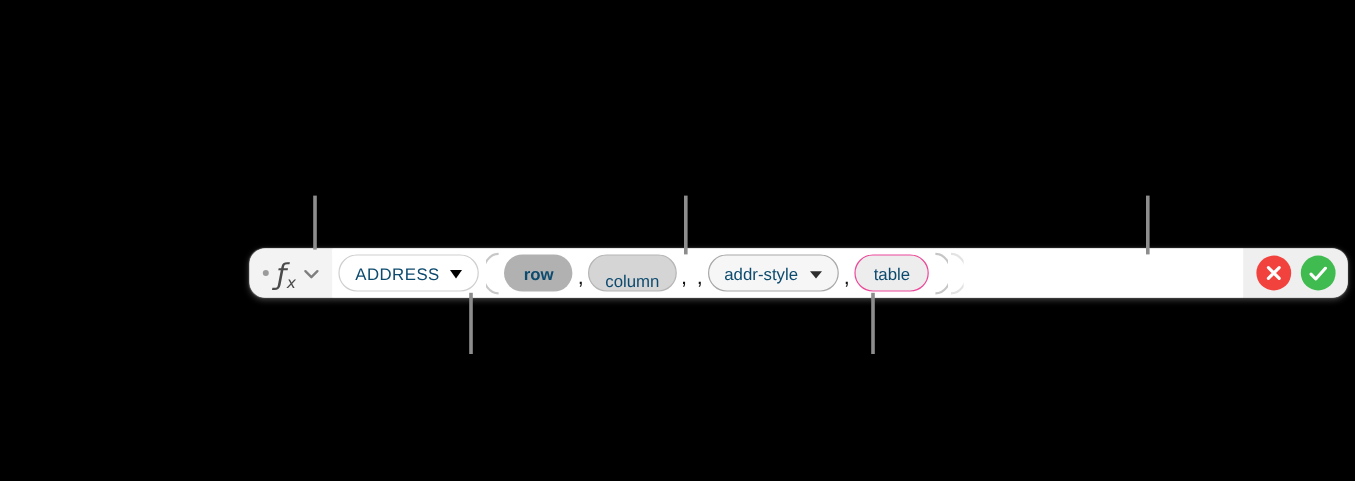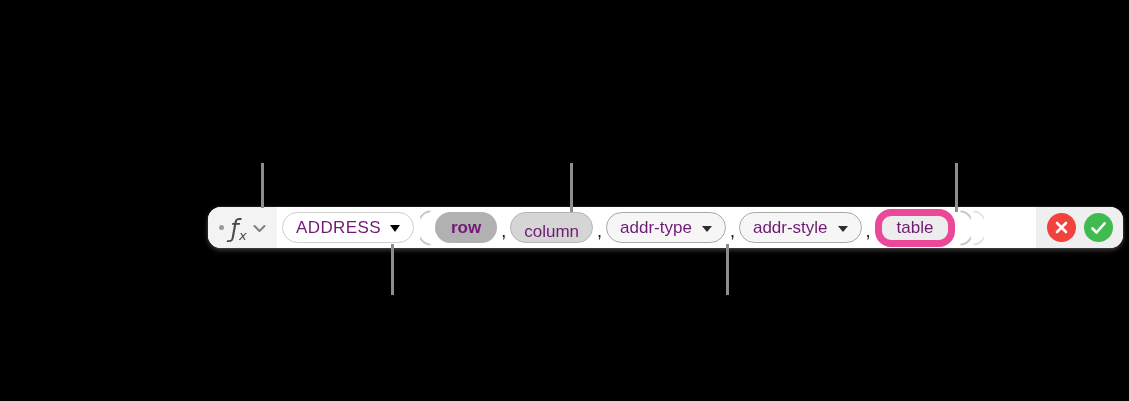--- a/index.html
+++ b/index.html
@@ -20,29 +20,29 @@
   .drag-dot{width:5px;height:5px;border-radius:50%;background:#9b9b9b;flex:0 0 auto;}
   .fx-glyph{font-style:italic;color:#4a4a4a;line-height:1;display:flex;align-items:baseline;transform:translateY(1px);}
   .fx-glyph .f{font-size:24px;font-family:"DejaVu Sans", sans-serif;}
   .fx-glyph .sub{font-size:13px;transform:translateY(3px);font-family:"DejaVu Sans", sans-serif;}
   .chevron{display:block;transform:translateY(1px);}
   .token-area{
     flex:1 1 auto;display:flex;align-items:center;padding-left:5px;background:#fff;min-width:0;
   }
   .token{
     height:31px;border-radius:16px;display:flex;align-items:center;
-    font-size:17px;color:#701a75;white-space:nowrap;flex:0 0 auto;box-sizing:border-box;
+    font-size:14px;color:#0c4a6e;white-space:nowrap;flex:0 0 auto;box-sizing:border-box;
   }
   .token-function{background:#fff;border:1px solid #cfcfcf;padding:0 13px;gap:9px;letter-spacing:.4px;}
   .caret{width:0;height:0;border-left:5.5px solid transparent;border-right:5.5px solid transparent;border-top:7px solid #000;transform:translateY(1px);}
   .caret-small{border-left-width:5px;border-right-width:5px;border-top-width:6px;border-top-color:#2d2d2d;}
   .token-row{background:#b1b1b1;padding:0 16px;margin-left:1px;font-weight:bold;}
   .token-column{background:#d5d5d5;border:1px solid #b5b5b5;padding:0 13px;align-items:flex-end;}
   .token-outlined{background:#f6f6f6;border:1px solid #a8a8a8;padding:0 13px;gap:10px;}
-  .token-table{background:#ededed;border:7px solid #ec4899;padding:12px 15px;}
+  .token-table{background:#ededed;border:1px solid #ec4899;padding:12px 15px;}
   .comma{font-size:18px;color:#111;margin:0 4px;transform:translateY(4px);flex:0 0 auto;}
   .paren{flex:0 0 auto;display:block;}
   .paren-open{margin-left:6px;margin-right:1px;}
   .paren-close1{margin-left:3px;}
   .paren-close2{margin-left:0px;}
   .action-section{
     width:87px;flex:0 0 auto;background:#efefef;border-radius:0 13px 13px 0;
     display:flex;align-items:center;justify-content:center;gap:8px;
   }
   .circle-btn{
@@ -97,24 +97,20 @@
     </div>
 
     <span class="comma">,</span>
 
     <div class="token token-column">
       <span>column</span>
     </div>
 
     <span class="comma">,</span>
 
-    <div class="token token-outlined">
-      <span>addr-type</span>
-      <span class="caret caret-small"></span>
-    </div>
 
     <span class="comma">,</span>
 
     <div class="token token-outlined">
       <span>addr-style</span>
       <span class="caret caret-small"></span>
     </div>
 
     <span class="comma">,</span>
 

